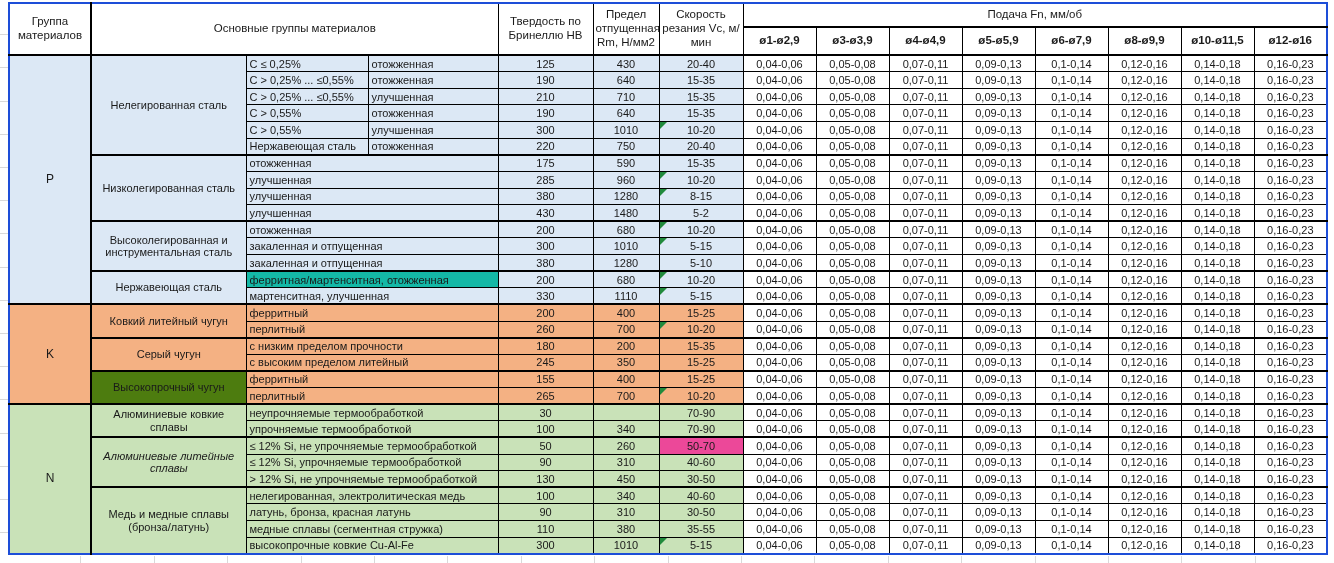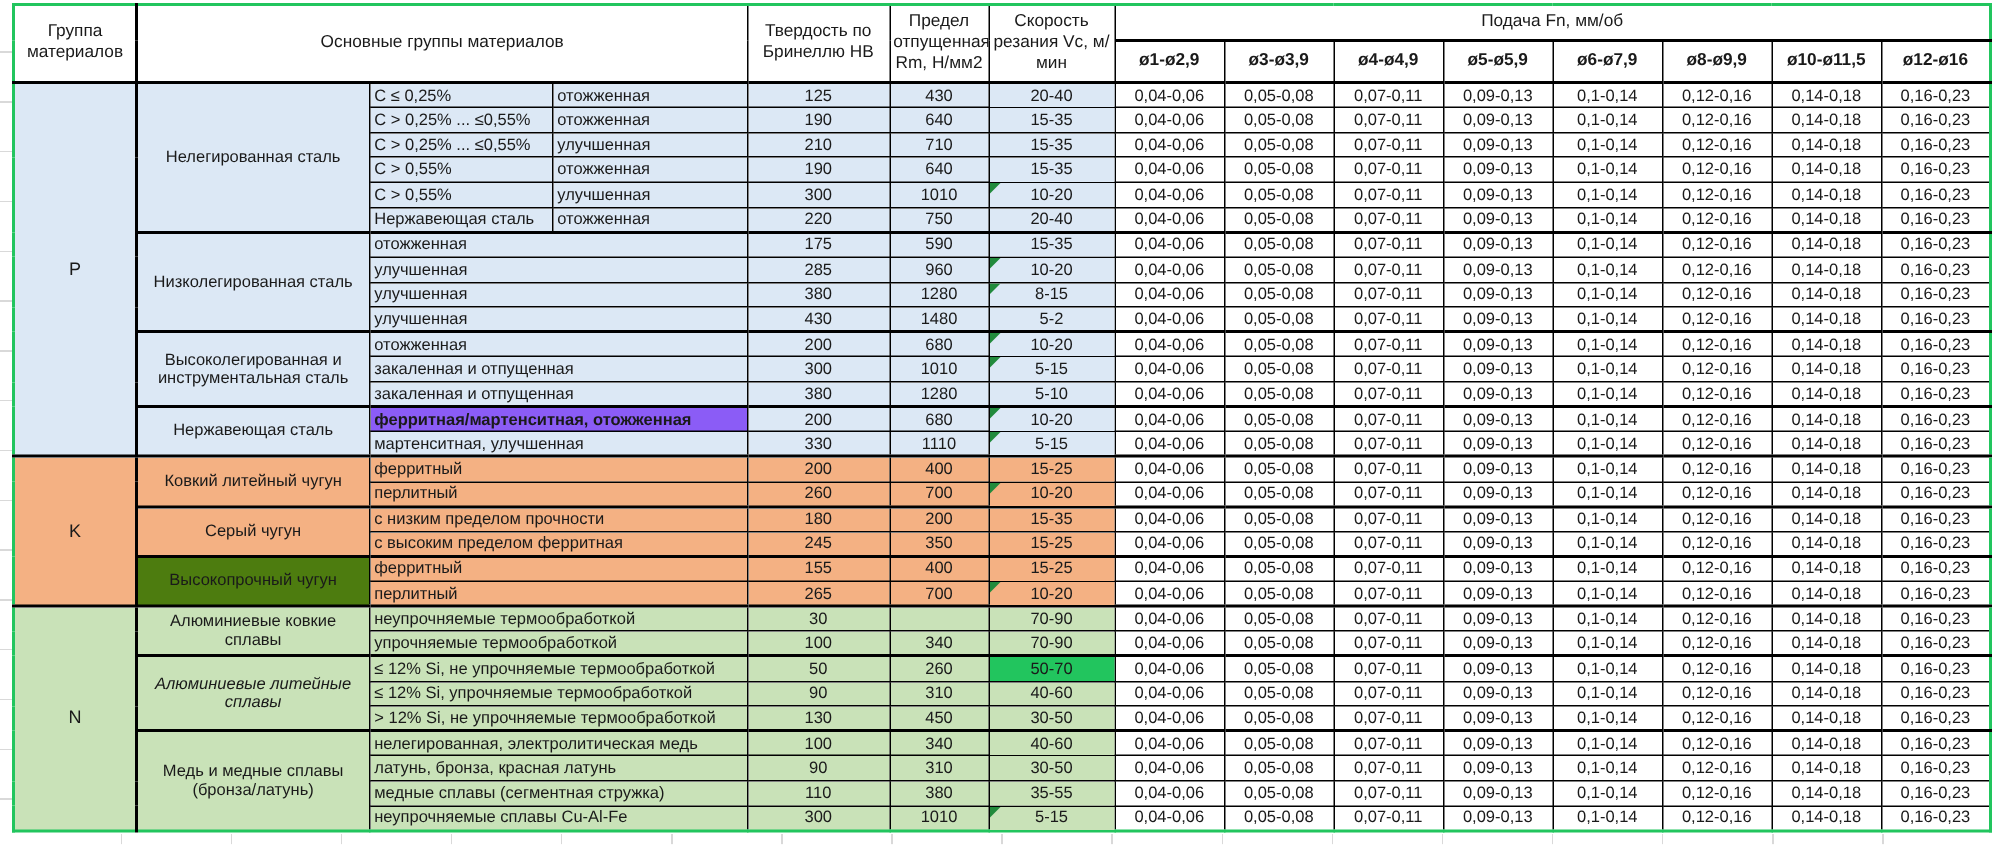--- a/index.html
+++ b/index.html
@@ -12,21 +12,21 @@
     position:absolute; left:0; top:2px; width:8px; height:553px;
     background:repeating-linear-gradient(to bottom,#ffffff 0 32.2px,#d9d9d9 32.2px 33.2px);
   }
   #bottom-gutter {
     position:absolute; left:8px; top:556px; width:1319px; height:7px;
     background:repeating-linear-gradient(to right,#ffffff 0 72.4px,#d9d9d9 72.4px 73.4px);
   }
   table#mat {
     position:absolute; left:8px; top:2px; width:1319px; height:553px;
     border-collapse:collapse; table-layout:fixed;
-    border:2px solid #22c55e;
+    border:2px solid #1d4ed8;
   }
   #mat th, #mat td {
     border:1px solid #000; padding:0 2px; overflow:hidden;
     text-align:center; vertical-align:middle;
   }
   #mat thead th {
     background:#ffffff; font-weight:normal; font-size:11.5px; line-height:1.2;
     border-bottom-width:2px;
   }
   #mat thead tr.diam-row th { font-weight:bold; }
@@ -280,21 +280,21 @@
           <td class="feed" style="background: rgb(255, 255, 255);">0,05-0,08</td>
           <td class="feed" style="background: rgb(255, 255, 255);">0,07-0,11</td>
           <td class="feed" style="background: rgb(255, 255, 255);">0,09-0,13</td>
           <td class="feed" style="background: rgb(255, 255, 255);">0,1-0,14</td>
           <td class="feed" style="background: rgb(255, 255, 255);">0,12-0,16</td>
           <td class="feed" style="background: rgb(255, 255, 255);">0,14-0,18</td>
           <td class="feed" style="background: rgb(255, 255, 255);">0,16-0,23</td>
         </tr>
         <tr>
           <td rowspan="2" class="name bt" style="background: rgb(220, 232, 245);">Нержавеющая сталь</td>
-          <td colspan="2" class="spec bt" style="background: #8b5cf6; font-weight: bold;">ферритная/мартенситная, отожженная</td>
+          <td colspan="2" class="spec bt" style="background: #14b8a6;">ферритная/мартенситная, отожженная</td>
           <td class="num bt" style="background: rgb(220, 232, 245);">200</td>
           <td class="num bt" style="background: rgb(220, 232, 245);">680</td>
           <td class="vc num bt flagged" style="background: rgb(220, 232, 245);">10-20</td>
           <td class="feed bt" style="background: rgb(255, 255, 255);">0,04-0,06</td>
           <td class="feed bt" style="background: rgb(255, 255, 255);">0,05-0,08</td>
           <td class="feed bt" style="background: rgb(255, 255, 255);">0,07-0,11</td>
           <td class="feed bt" style="background: rgb(255, 255, 255);">0,09-0,13</td>
           <td class="feed bt" style="background: rgb(255, 255, 255);">0,1-0,14</td>
           <td class="feed bt" style="background: rgb(255, 255, 255);">0,12-0,16</td>
           <td class="feed bt" style="background: rgb(255, 255, 255);">0,14-0,18</td>
@@ -353,21 +353,21 @@
           <td class="feed bt" style="background: rgb(255, 255, 255);">0,04-0,06</td>
           <td class="feed bt" style="background: rgb(255, 255, 255);">0,05-0,08</td>
           <td class="feed bt" style="background: rgb(255, 255, 255);">0,07-0,11</td>
           <td class="feed bt" style="background: rgb(255, 255, 255);">0,09-0,13</td>
           <td class="feed bt" style="background: rgb(255, 255, 255);">0,1-0,14</td>
           <td class="feed bt" style="background: rgb(255, 255, 255);">0,12-0,16</td>
           <td class="feed bt" style="background: rgb(255, 255, 255);">0,14-0,18</td>
           <td class="feed bt" style="background: rgb(255, 255, 255);">0,16-0,23</td>
         </tr>
         <tr>
-          <td colspan="2" class="spec" style="background: rgb(244, 177, 131);">с высоким пределом ферритная</td>
+          <td colspan="2" class="spec" style="background: rgb(244, 177, 131);">с высоким пределом литейный</td>
           <td class="num" style="background: rgb(244, 177, 131);">245</td>
           <td class="num" style="background: rgb(244, 177, 131);">350</td>
           <td class="vc num" style="background: rgb(244, 177, 131);">15-25</td>
           <td class="feed" style="background: rgb(255, 255, 255);">0,04-0,06</td>
           <td class="feed" style="background: rgb(255, 255, 255);">0,05-0,08</td>
           <td class="feed" style="background: rgb(255, 255, 255);">0,07-0,11</td>
           <td class="feed" style="background: rgb(255, 255, 255);">0,09-0,13</td>
           <td class="feed" style="background: rgb(255, 255, 255);">0,1-0,14</td>
           <td class="feed" style="background: rgb(255, 255, 255);">0,12-0,16</td>
           <td class="feed" style="background: rgb(255, 255, 255);">0,14-0,18</td>
@@ -430,21 +430,21 @@
           <td class="feed" style="background: rgb(255, 255, 255);">0,1-0,14</td>
           <td class="feed" style="background: rgb(255, 255, 255);">0,12-0,16</td>
           <td class="feed" style="background: rgb(255, 255, 255);">0,14-0,18</td>
           <td class="feed" style="background: rgb(255, 255, 255);">0,16-0,23</td>
         </tr>
         <tr>
           <td rowspan="3" class="name bt" style="background: rgb(201, 226, 184); font-style: italic;">Алюминиевые литейные сплавы</td>
           <td colspan="2" class="spec bt" style="background: rgb(201, 226, 184);">≤ 12% Si, не упрочняемые термообработкой</td>
           <td class="num bt" style="background: rgb(201, 226, 184);">50</td>
           <td class="num bt" style="background: rgb(201, 226, 184);">260</td>
-          <td class="vc num bt" style="background: #22c55e; margin-left: 15px;">50-70</td>
+          <td class="vc num bt" style="background: #ec4899; margin-left: 15px;">50-70</td>
           <td class="feed bt" style="background: rgb(255, 255, 255);">0,04-0,06</td>
           <td class="feed bt" style="background: rgb(255, 255, 255);">0,05-0,08</td>
           <td class="feed bt" style="background: rgb(255, 255, 255);">0,07-0,11</td>
           <td class="feed bt" style="background: rgb(255, 255, 255);">0,09-0,13</td>
           <td class="feed bt" style="background: rgb(255, 255, 255);">0,1-0,14</td>
           <td class="feed bt" style="background: rgb(255, 255, 255);">0,12-0,16</td>
           <td class="feed bt" style="background: rgb(255, 255, 255);">0,14-0,18</td>
           <td class="feed bt" style="background: rgb(255, 255, 255);">0,16-0,23</td>
         </tr>
         <tr>
@@ -512,21 +512,21 @@
           <td class="feed" style="background: rgb(255, 255, 255);">0,04-0,06</td>
           <td class="feed" style="background: rgb(255, 255, 255);">0,05-0,08</td>
           <td class="feed" style="background: rgb(255, 255, 255);">0,07-0,11</td>
           <td class="feed" style="background: rgb(255, 255, 255);">0,09-0,13</td>
           <td class="feed" style="background: rgb(255, 255, 255);">0,1-0,14</td>
           <td class="feed" style="background: rgb(255, 255, 255);">0,12-0,16</td>
           <td class="feed" style="background: rgb(255, 255, 255);">0,14-0,18</td>
           <td class="feed" style="background: rgb(255, 255, 255);">0,16-0,23</td>
         </tr>
         <tr>
-          <td colspan="2" class="spec" style="background: rgb(201, 226, 184);">неупрочняемые сплавы Cu-Al-Fe</td>
+          <td colspan="2" class="spec" style="background: rgb(201, 226, 184);">высокопрочные ковкие Cu-Al-Fe</td>
           <td class="num" style="background: rgb(201, 226, 184);">300</td>
           <td class="num" style="background: rgb(201, 226, 184);">1010</td>
           <td class="vc num flagged" style="background: rgb(201, 226, 184);">5-15</td>
           <td class="feed" style="background: rgb(255, 255, 255);">0,04-0,06</td>
           <td class="feed" style="background: rgb(255, 255, 255);">0,05-0,08</td>
           <td class="feed" style="background: rgb(255, 255, 255);">0,07-0,11</td>
           <td class="feed" style="background: rgb(255, 255, 255);">0,09-0,13</td>
           <td class="feed" style="background: rgb(255, 255, 255);">0,1-0,14</td>
           <td class="feed" style="background: rgb(255, 255, 255);">0,12-0,16</td>
           <td class="feed" style="background: rgb(255, 255, 255);">0,14-0,18</td>

